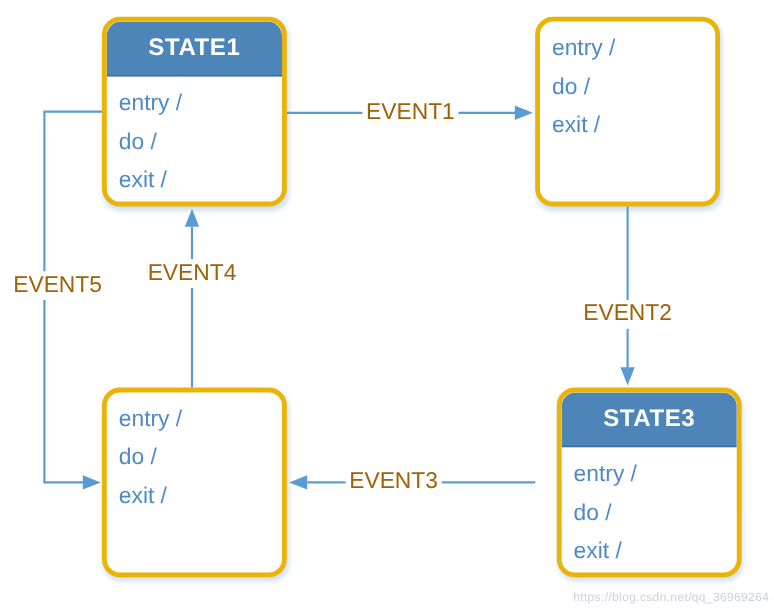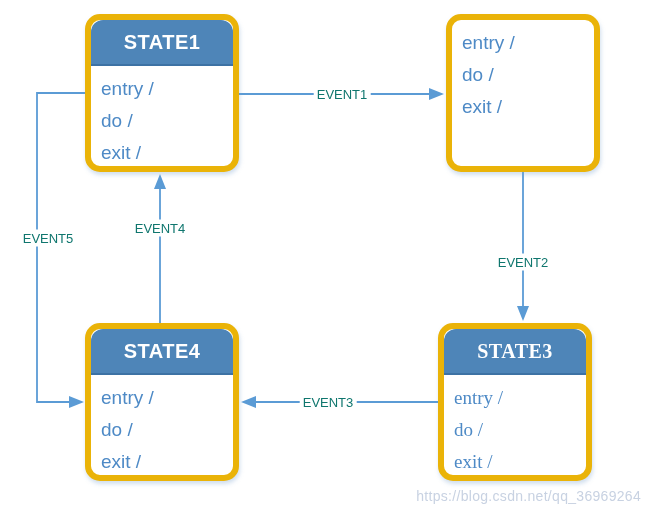--- a/index.html
+++ b/index.html
@@ -8,32 +8,32 @@
     width:645px;height:508px;
     background:#ffffff;
     font-family:"Liberation Sans", sans-serif;
     overflow:hidden;
   }
   svg.arrow-layer{position:absolute;left:0;top:0;z-index:1;}
   .edge-label{
     position:absolute;
     transform:translate(-50%,-50%);
     background:#ffffff;
-    color:#0f766e;
-    font-size:13px;
+    color:#a16207;
+    font-size:19px;
     padding:1px 3px;
     z-index:2;
     white-space:nowrap;
   }
   .state-box{
     position:absolute;
     width:154px;height:158px;
     box-sizing:border-box;
     background:#ffffff;
-    border:6px solid #eab308;
+    border:4px solid #eab308;
     border-radius:15px;
     box-shadow:1px 3px 4px rgba(120,160,205,0.35);
     z-index:3;
     overflow:hidden;
   }
   .state-header{
     height:44px;
     background:#4e85b8;
     border-bottom:2px solid #3d72a4;
     border-radius:12px 12px 0 0;
@@ -47,21 +47,21 @@
   }
   .state-body{
     padding:7px 18px 0 10px;
     color:#4e8ac6;
     font-size:19px;
     line-height:32px;
   }
   .watermark{
     position:absolute;
     right:4px;bottom:4px;
-    font-size:14px;
+    font-size:10px;
     color:#c8d2e2;
     z-index:4;
     letter-spacing:0.3px;
   }
 </style>
 </head>
 <body>
 
 <div id="canvas">
 
@@ -98,31 +98,30 @@
   </div>
 
   <div class="state-box" style="left:446px;top:14px;">
     <div class="state-body">
       <div>entry /</div>
       <div>do /</div>
       <div>exit /</div>
     </div>
   </div>
 
-  <div class="state-box" style="left:438px;top:323px;font-family:Liberation Serif, serif;">
+  <div class="state-box" style="left:464px;top:323px;">
     <div class="state-header">STATE3</div>
     <div class="state-body">
       <div>entry /</div>
       <div>do /</div>
       <div>exit /</div>
     </div>
   </div>
 
   <div class="state-box" style="left:85px;top:323px;">
-    <div class="state-header">STATE4</div>
     <div class="state-body">
       <div>entry /</div>
       <div>do /</div>
       <div>exit /</div>
     </div>
   </div>
 
   <div class="watermark">https://blog.csdn.net/qq_36969264</div>
 
 </div>

